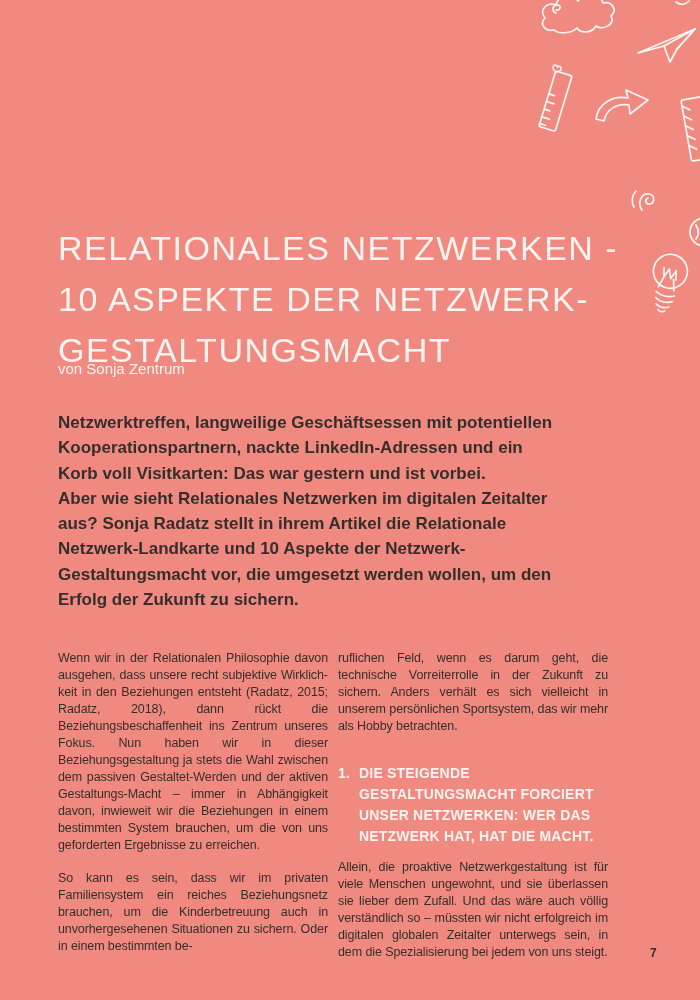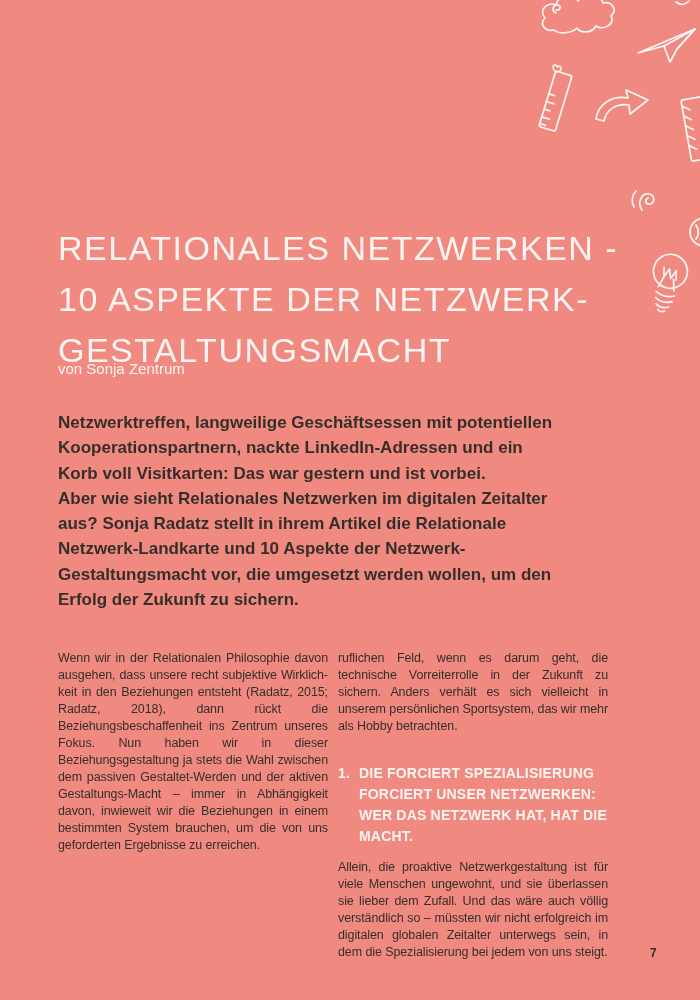--- a/index.html
+++ b/index.html
@@ -121,26 +121,27 @@
 GESTALTUNGSMACHT</h1>
 
   <div class="byline">von Sonja Zentrum</div>
 
   <div class="intro">Netzwerktreffen, langweilige Geschäftsessen mit potentiellen Ko­operationspartnern, nackte LinkedIn-Adressen und ein Korb voll Visitkarten: Das war gestern und ist vorbei.
 Aber wie sieht Relationales Netzwerken im digitalen Zeitalter aus? Sonja Radatz stellt in ihrem Artikel die Relationale Netzwerk-Land­karte und 10 Aspekte der Netzwerk-Gestaltungsmacht vor, die um­gesetzt werden wollen, um den Erfolg der Zukunft zu sichern.</div>
 
   <div class="columns">
     <div class="col">
       <div class="para">Wenn wir in der Relationalen Philosophie davon ausgehen, dass unsere recht subjektive Wirklich­keit in den Beziehungen entsteht (Radatz, 2015; Radatz, 2018), dann rückt die Beziehungsbeschaf­fenheit ins Zentrum unseres Fokus. Nun haben wir in dieser Beziehungsgestaltung ja stets die Wahl zwischen dem passiven Gestaltet-Werden und der aktiven Gestaltungs-Macht – immer in Abhängig­keit davon, inwieweit wir die Beziehungen in einem bestimmten System brauchen, um die von uns ge­forderten Ergebnisse zu erreichen.</div>
+      <div class="para">So kann es sein, dass wir im privaten Familiensys­tem ein reiches Beziehungsnetz brauchen, um die Kinderbetreuung auch in unvorhergesehenen Situ­ationen zu sichern. Oder in einem bestimmten be-</div>
     </div>
     <div class="col">
       <div class="para">ruflichen Feld, wenn es darum geht, die technische Vorreiterrolle in der Zukunft zu sichern. Anders verhält es sich vielleicht in unserem persönlichen Sportsystem, das wir mehr als Hobby betrachten.</div>
       <div class="heading">
         <span class="num">1.</span>
-        <span class="htext">DIE FORCIERT SPEZIALISIERUNG FORCIERT UNSER NETZWERKEN: WER DAS NETZWERK HAT, HAT DIE MACHT.</span>
+        <span class="htext">DIE STEIGENDE GESTALTUNGSMACHT FORCIERT UNSER NETZWERKEN: WER DAS NETZWERK HAT, HAT DIE MACHT.</span>
       </div>
       <div class="para">Allein, die proaktive Netzwerkgestaltung ist für viele Menschen ungewohnt, und sie überlassen sie lieber dem Zufall. Und das wäre auch völlig ver­ständlich so – müssten wir nicht erfolgreich im di­gitalen globalen Zeitalter unterwegs sein, in dem die Spezialisierung bei jedem von uns steigt.</div>
     </div>
   </div>
 
   <div class="pagenum">7</div>
 
 </div>
 
 </body></html>

